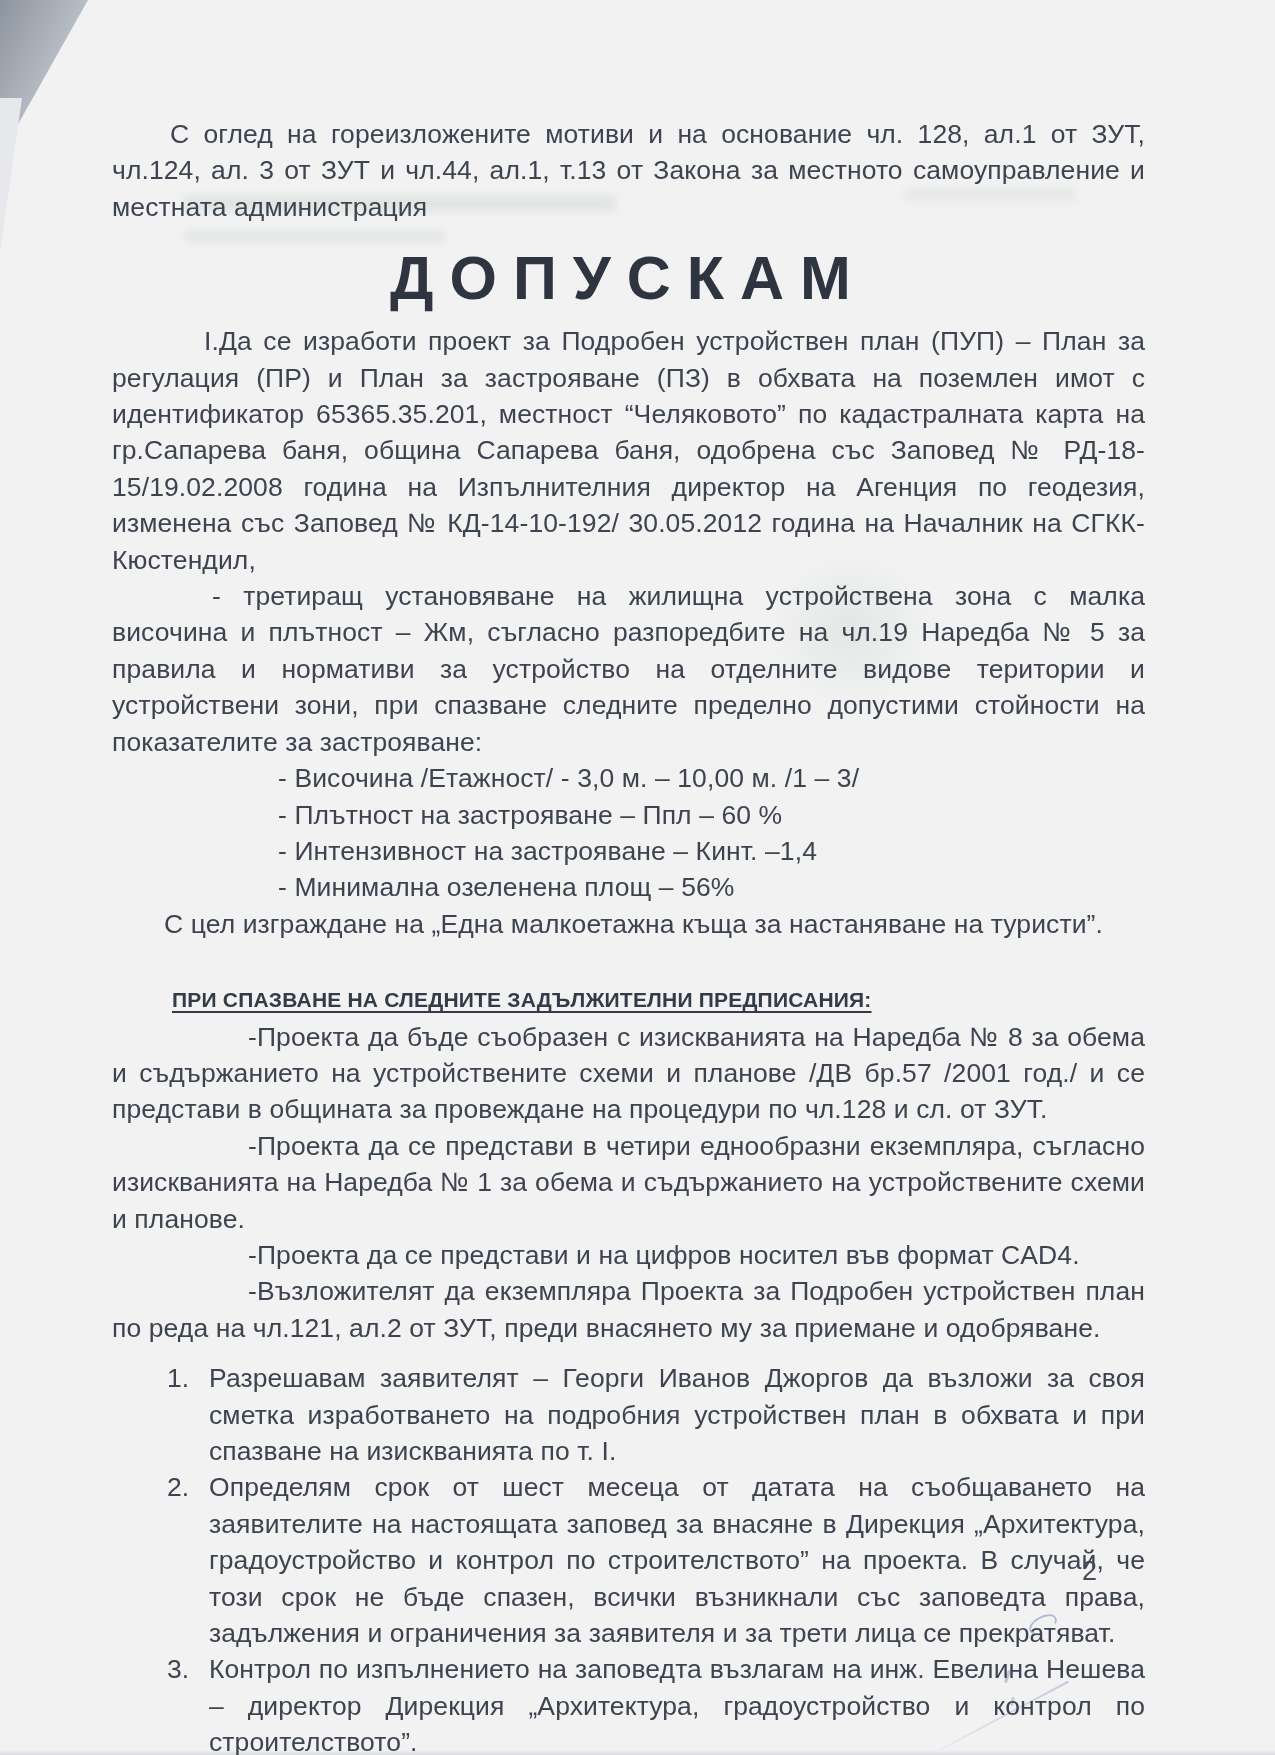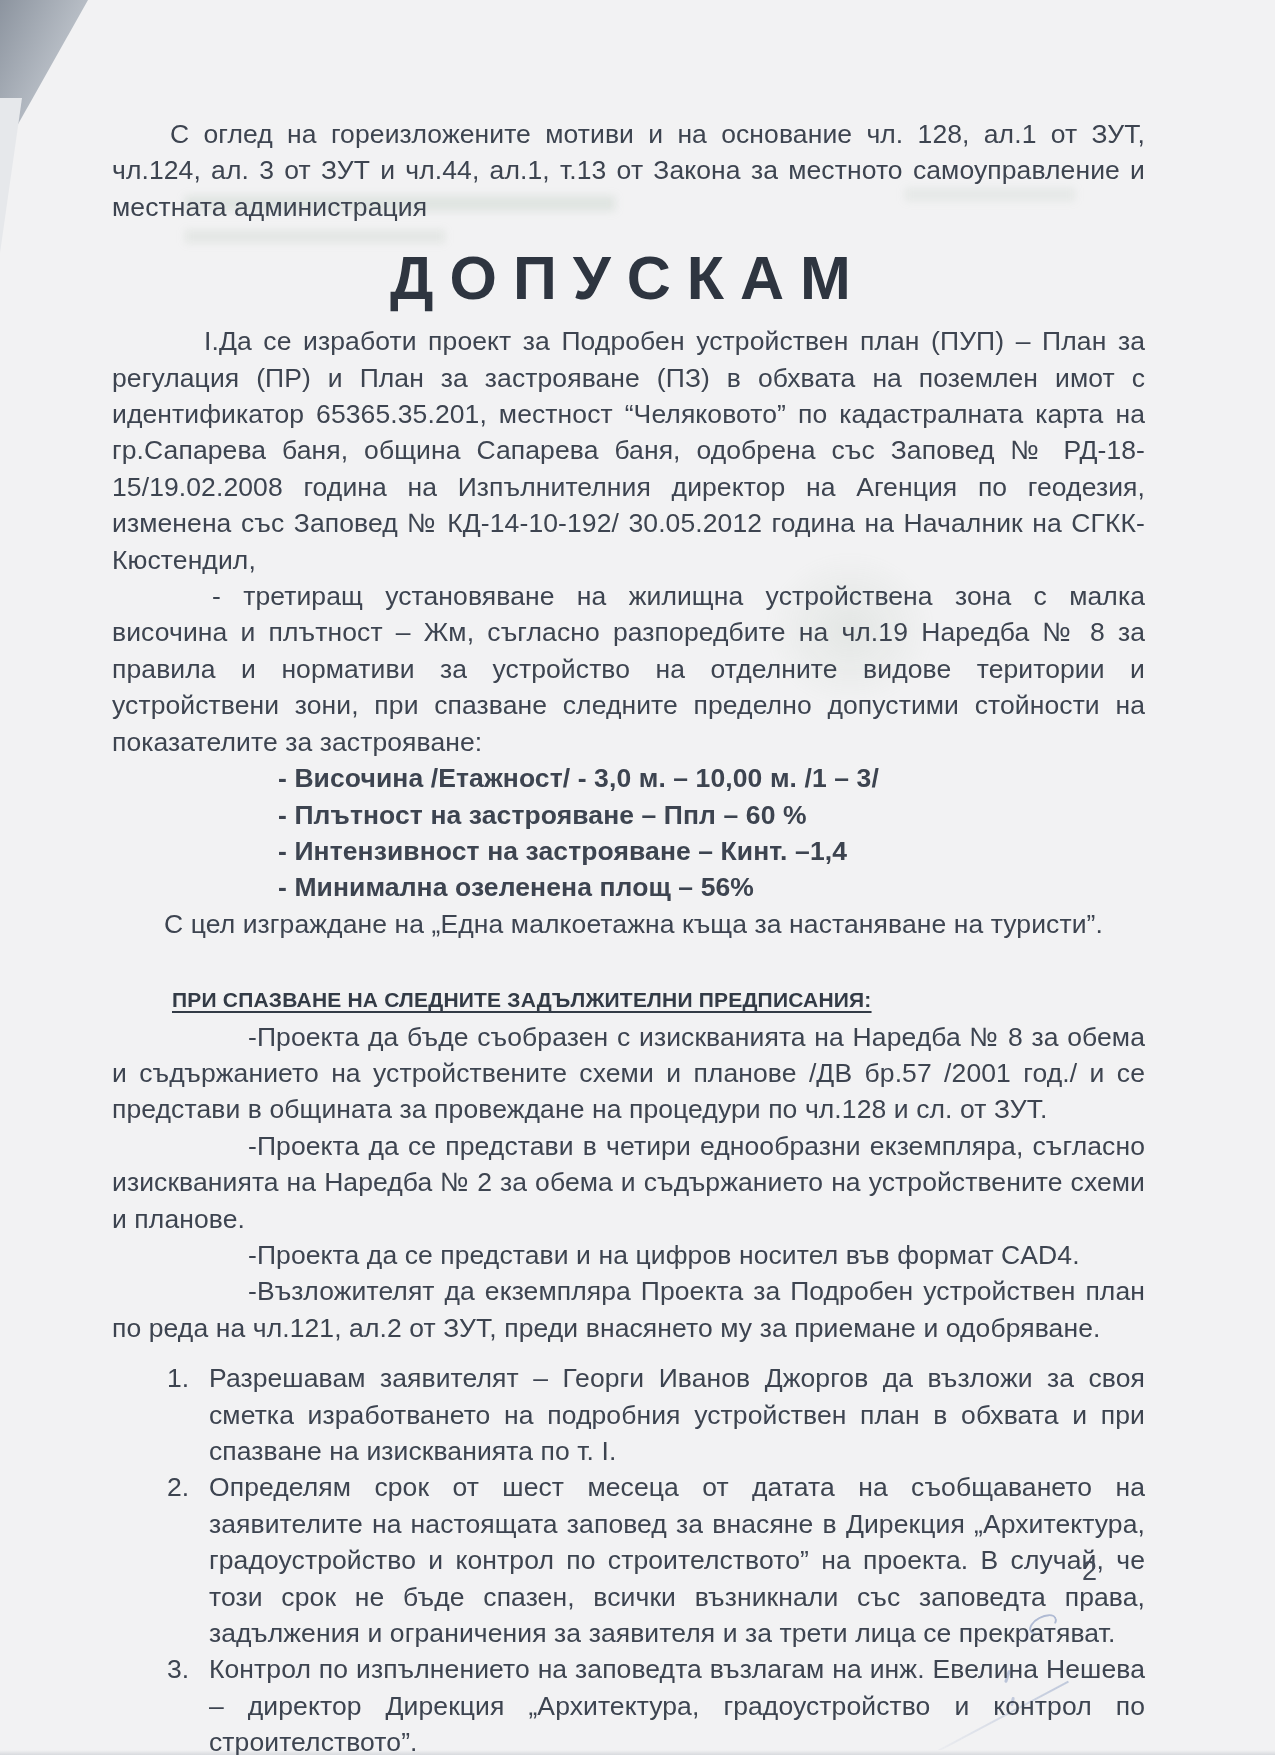--- a/index.html
+++ b/index.html
@@ -26,21 +26,21 @@
     text-align:center;
     font-size:61px;
     font-weight:700;
     letter-spacing:16px;
     color:#2e3540;
     margin:24px 0 16px 0;
     line-height:58px;
   }
   .p-main { text-indent:92px; }
   .p-zone { text-indent:100px; }
-  .params { margin-left:166px;font-weight:bold; }
+  .params { margin-left:166px; }
   .params .param-line { white-space:nowrap; }
   .purpose { text-indent:52px; text-align:left; }
   .presc-heading {
     font-weight:700;
     font-size:21px;
     text-decoration:underline;
     text-underline-offset:4px;
     text-decoration-thickness:2px;
     color:#333b46;
     margin:40px 0 0 0;
@@ -121,35 +121,35 @@
   <div class="bottom-edge artifact"></div>
 
   <div class="content">
 
     <p class="para intro">С оглед на гореизложените мотиви и на основание чл. 128, ал.1 от ЗУТ, чл.124, ал. 3 от ЗУТ и чл.44, ал.1, т.13 от Закона за местното самоуправление и местната администрация</p>
 
     <div class="doc-heading">ДОПУСКАМ</div>
 
     <p class="para p-main">I.Да се изработи проект за Подробен устройствен план (ПУП) – План за регулация (ПР) и План за застрояване (ПЗ) в обхвата на поземлен имот с идентификатор 65365.35.201, местност “Челяковото” по кадастралната карта на гр.Сапарева баня, община Сапарева баня, одобрена със Заповед № РД-18-15/19.02.2008 година на Изпълнителния директор на Агенция по геодезия, изменена със Заповед № КД-14-10-192/ 30.05.2012 година на Началник на СГКК-Кюстендил,</p>
 
-    <p class="para p-zone">-  третиращ установяване на жилищна устройствена зона с малка височина и плътност – Жм, съгласно разпоредбите на чл.19 Наредба № 8 за правила и нормативи за устройство на отделните видове територии и устройствени зони, при спазване следните пределно допустими стойности на показателите за застрояване:</p>
+    <p class="para p-zone">-  третиращ установяване на жилищна устройствена зона с малка височина и плътност – Жм, съгласно разпоредбите на чл.19 Наредба № 5 за правила и нормативи за устройство на отделните видове територии и устройствени зони, при спазване следните пределно допустими стойности на показателите за застрояване:</p>
 
     <div class="params">
       <div class="param-line">- Височина /Етажност/ - 3,0 м. – 10,00 м. /1 – 3/</div>
       <div class="param-line">- Плътност  на  застрояване – Ппл – 60 %</div>
       <div class="param-line">- Интензивност на застрояване – Кинт. –1,4</div>
       <div class="param-line">- Минимална  озеленена  площ – 56%</div>
     </div>
 
     <p class="para purpose">С цел изграждане на „Една малкоетажна къща за настаняване на туристи”.</p>
 
     <div class="presc-heading">ПРИ СПАЗВАНЕ НА СЛЕДНИТЕ ЗАДЪЛЖИТЕЛНИ ПРЕДПИСАНИЯ:</div>
 
     <p class="para presc-item">-Проекта да бъде съобразен с изискванията на Наредба № 8 за обема и съдържанието на устройствените схеми и планове /ДВ бр.57 /2001 год./ и се представи в общината за провеждане на процедури по чл.128 и сл. от ЗУТ.</p>
-    <p class="para presc-item">-Проекта да се представи в четири еднообразни екземпляра, съгласно изискванията на Наредба № 2 за обема и съдържанието на устройствените схеми  и планове.</p>
+    <p class="para presc-item">-Проекта да се представи в четири еднообразни екземпляра, съгласно изискванията на Наредба № 1 за обема и съдържанието на устройствените схеми  и планове.</p>
     <p class="para presc-item">-Проекта да се представи и на цифров носител във формат CAD4.</p>
     <p class="para presc-item">-Възложителят да екземпляра Проекта за Подробен устройствен план по реда на чл.121, ал.2 от ЗУТ, преди  внасянето  му  за  приемане  и  одобряване.</p>
 
     <div class="olist">
       <div class="item">
         <span class="num">1.</span>
         <div class="txt">Разрешавам заявителят – Георги Иванов Джоргов да възложи за своя сметка изработването на подробния устройствен план в обхвата и при спазване на изискванията по т. I.</div>
       </div>
       <div class="item">
         <span class="num">2.</span>

